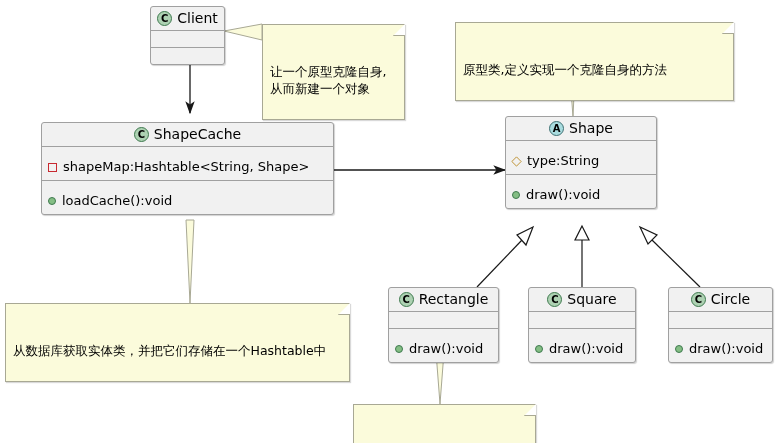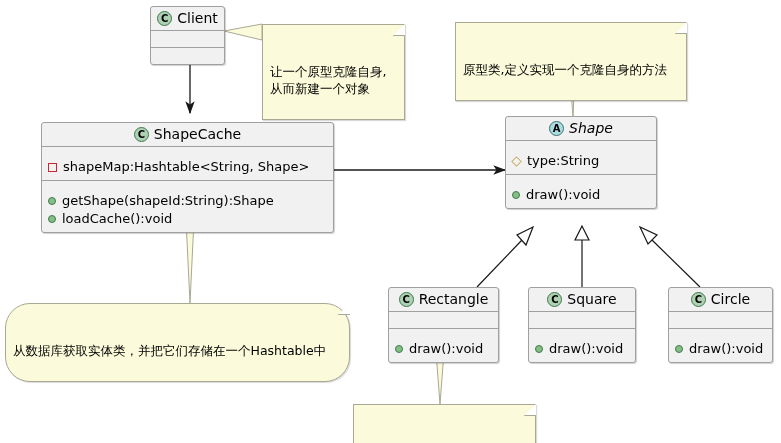--- a/index.html
+++ b/index.html
@@ -37,21 +37,21 @@
     display: flex;
     align-items: center;
     justify-content: center;
     gap: 5px;
     padding: 3px 8px 4px 8px;
     font-size: 14px;
     color: #000;
     white-space: nowrap;
   }
   .cls-name { font-size: 14px; color: #000; }
-  .cls-name.abstract { font-style: italic; }
+  .cls-name.abstract { }
   .sep {
     border-top: 1px solid #a0a0a0;
     height: 0;
     font-size: 0;
     line-height: 0;
   }
   .compartment {
     padding: 3px 6px 4px 6px;
     margin-top: 8px;
   }
@@ -208,24 +208,20 @@
     <div class="compartment">
       <div class="member">
         <span class="vis private"></span>
         <span>shapeMap:Hashtable&lt;String, Shape&gt;</span>
       </div>
     </div>
     <div class="sep"></div>
     <div class="compartment">
       <div class="member">
         <span class="vis public"></span>
-        <span>getShape(shapeId:String):Shape</span>
-      </div>
-      <div class="member">
-        <span class="vis public"></span>
         <span>loadCache():void</span>
       </div>
     </div>
   </div>
 
   <div class="cls" style="left:505px; top:116px; width:152px;">
     <div class="cls-head">
       <span class="icon-circle abs-icon">A</span>
       <span class="cls-name abstract">Shape</span>
     </div>
@@ -292,26 +288,26 @@
       </div>
     </div>
   </div>
 
   <div class="note" style="left:262px; top:24px; width:143px;">
     <span class="fold"></span>
     <span class="note-text">让一个原型克隆自身,
 从而新建一个对象</span>
   </div>
 
-  <div class="note" style="left:455px; top:22px; width:232px;">
+  <div class="note" style="left:455px; top:22px; width:279px;">
     <span class="fold"></span>
     <span class="note-text">原型类,定义实现一个克隆自身的方法</span>
   </div>
 
-  <div class="note" style="left:5px; top:303px; width:345px;border-radius:25px;">
+  <div class="note" style="left:5px; top:303px; width:345px;">
     <span class="fold"></span>
     <span class="note-text">从数据库获取实体类，并把它们存储在一个Hashtable中</span>
   </div>
 
   <div class="note" style="left:353px; top:404px; width:183px;">
     <span class="fold"></span>
     
   </div>
 
 </div>

